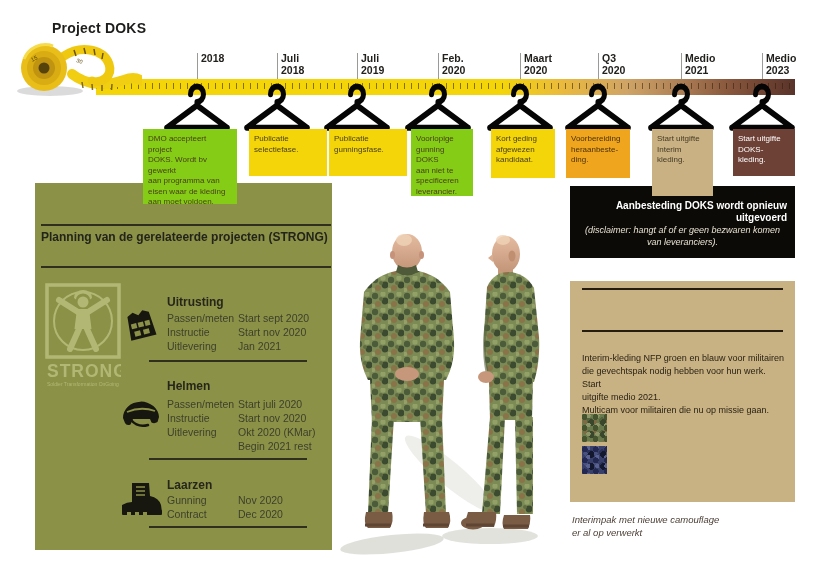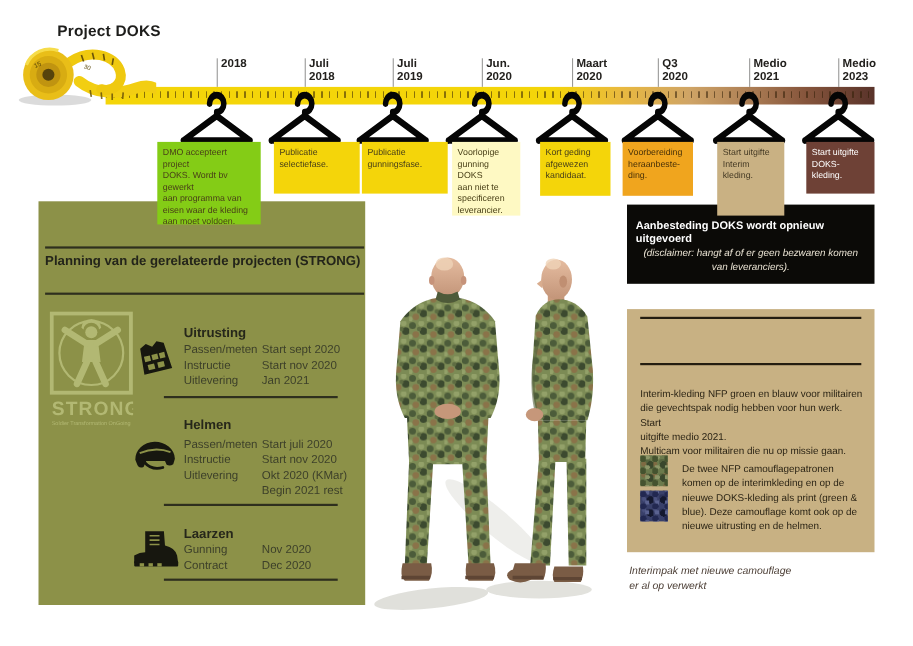--- a/index.html
+++ b/index.html
@@ -14,21 +14,21 @@
     background:linear-gradient(90deg,#F4D509 0%,#F4D509 58%,#E9B93F 67%,#CFA466 76%,#B08257 83%,#86553C 91%,#59332A 100%);}
   .tape-ticks{position:absolute;left:0;top:4px;width:100%;height:6px;
     background:repeating-linear-gradient(90deg,rgba(48,30,6,.55) 0 1.2px,transparent 1.2px 7px);}
   
   .tickline{width:1px;height:26px;top:53px;background:#9a9a98;z-index:0;}
   .datelabel{top:52px;font-size:10.5px;line-height:12px;font-weight:bold;color:#23211e;z-index:2;}
   .hanger{top:83px;width:72px;height:55px;z-index:2;}
   .card{top:129px;z-index:3;font-size:8px;line-height:10.5px;padding:5px 5px;box-sizing:border-box;}
   
   .notice{left:570px;top:186px;width:225px;height:72px;background:#0b0a07;z-index:1;box-sizing:border-box;padding:14px 8px 0 8px;}
-  .notice-title{font-size:10px;font-weight:bold;color:#ffffff;line-height:12px;}
+  .notice-title{font-size:10px;font-weight:bold;color:#ffffff;line-height:12px;text-align:right;}
   .notice-disc{font-size:9px;font-style:italic;color:#e9e2d2;line-height:11.5px;margin-top:1px;text-align:center;}
   
   .gpanel{left:35px;top:183px;width:297px;height:367px;background:#8C9148;z-index:1;}
   .gline{left:6px;width:290px;height:2px;background:#2e2f1e;}
   .gheader{left:6px;top:47px;width:288px;font-size:12px;font-weight:bold;color:#23241a;}
   .section-title{font-size:12px;font-weight:bold;color:#26271a;}
   .prow{font-size:10.5px;line-height:14px;color:#3d402a;}
   .divider{left:114px;width:158px;height:2px;background:#2e2f1e;}
   
   .tpanel{left:570px;top:281px;width:225px;height:221px;background:#C8B183;z-index:1;}
@@ -103,26 +103,26 @@
   <div class="abs tickline" style="left:357px"></div>
   <div class="abs datelabel preline" style="left:361px">Juli
 2019</div>
   <svg class="abs hanger" style="left:321px" viewBox="0 0 100 64" preserveAspectRatio="none">
       <path d="M41,13 A9,9 0 1 1 50,22 L50,26 M50,26 L8,52 M50,26 L92,52 M8,52 L92,52" fill="none" stroke="#050505" stroke-width="7" stroke-linecap="round" stroke-linejoin="round"></path>
     </svg>
   <div class="abs card" style="left: 329px; width: 78px; height: 47px; background-color: rgb(244, 213, 10); color: rgb(74, 65, 24);"><span class="preline">Publicatie
 gunningsfase.</span></div>
 
   <div class="abs tickline" style="left:438px"></div>
-  <div class="abs datelabel preline" style="left:442px">Jun.
+  <div class="abs datelabel preline" style="left:442px">Feb.
 2020</div>
   <svg class="abs hanger" style="left:402px" viewBox="0 0 100 64" preserveAspectRatio="none">
       <path d="M41,13 A9,9 0 1 1 50,22 L50,26 M50,26 L8,52 M50,26 L92,52 M8,52 L92,52" fill="none" stroke="#050505" stroke-width="7" stroke-linecap="round" stroke-linejoin="round"></path>
     </svg>
-  <div class="abs card" style="left: 411px; width: 62px; height: 67px; background-color: #fef9c3; color: rgb(74, 65, 24);"><span class="preline">Voorlopige
+  <div class="abs card" style="left: 411px; width: 62px; height: 67px; background-color: #84cc16; color: rgb(74, 65, 24);"><span class="preline">Voorlopige
 gunning DOKS
 aan niet te
 specificeren
 leverancier.</span></div>
 
   <div class="abs tickline" style="left:520px"></div>
   <div class="abs datelabel preline" style="left:524px">Maart
 2020</div>
   <svg class="abs hanger" style="left:484px" viewBox="0 0 100 64" preserveAspectRatio="none">
       <path d="M41,13 A9,9 0 1 1 50,22 L50,26 M50,26 L8,52 M50,26 L92,52 M8,52 L92,52" fill="none" stroke="#050505" stroke-width="7" stroke-linecap="round" stroke-linejoin="round"></path>
@@ -291,23 +291,18 @@
 
   <div class="abs tpanel">
     <div class="abs tline" style="top:7px"></div>
     <div class="abs tline" style="top:49px"></div>
     <div class="abs tbody preline">Interim-kleding NFP groen en blauw voor militairen
 die gevechtspak nodig hebben voor hun werk. Start
 uitgifte medio 2021.
 Multicam voor militairen die nu op missie gaan.</div>
     <div class="abs swatch swatch-green" style="left:12px;top:133px"></div>
     <div class="abs swatch swatch-blue" style="left:12px;top:165px"></div>
-    <div class="abs tnote preline">De twee NFP camouflagepatronen
-komen op de interimkleding en op de
-nieuwe DOKS-kleding als print (green &amp;
-blue). Deze camouflage komt ook op de
-nieuwe uitrusting en de helmen.</div>
   </div>
 
   <div class="abs caption preline">Interimpak met nieuwe camouflage
 er al op verwerkt</div>
 
 </div>
 
 </body></html>

